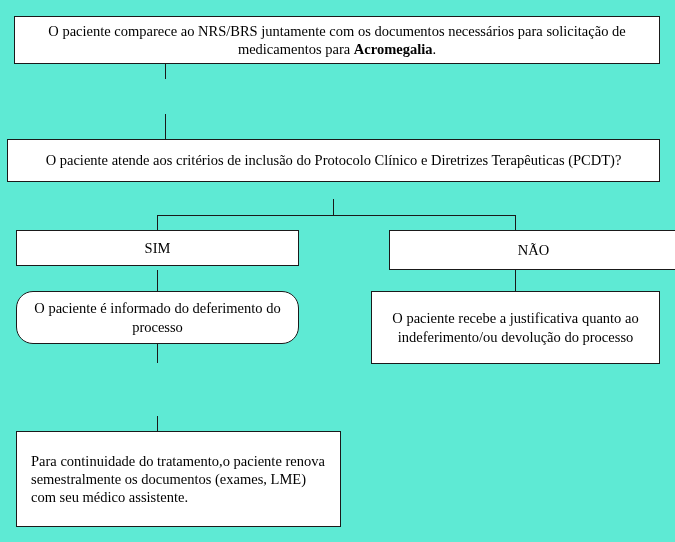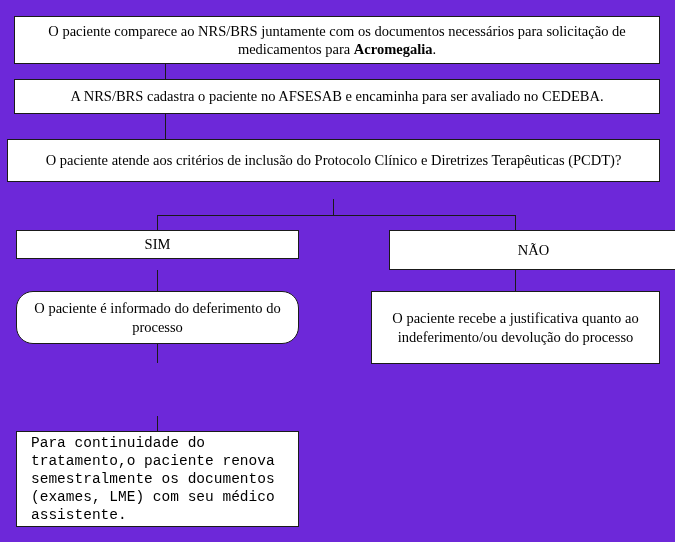--- a/index.html
+++ b/index.html
@@ -8,21 +8,21 @@
     background: #ffffff;
   }
   body {
     font-family: "Liberation Serif", serif;
     color: #000000;
   }
   #canvas {
     position: relative;
     width: 675px;
     height: 542px;
-    background: #6d28d9;
+    background: #5eead4;
     overflow: hidden;
   }
   .node {
     position: absolute;
     box-sizing: border-box;
     border: 1px solid #1a1a1a;
     background: #ffffff;
     display: flex;
     align-items: center;
     justify-content: center;
@@ -53,36 +53,33 @@
 <body>
 
 <div id="canvas">
 
   <div class="node" style="left:14px; top:16px; width:646px; height:48px;">
     <span class="txt"><span>O paciente comparece ao NRS/BRS juntamente com os documentos necessários para solicitação de medicamentos para </span><span class="bold">Acromegalia</span><span>.</span></span>
   </div>
 
   <div class="connector v-line" style="left:165px; top:64px; height:15px;"></div>
 
-  <div class="node" style="left:14px; top:79px; width:646px; height:35px;">
-    <span class="txt">A NRS/BRS cadastra o paciente no AFSESAB  e  encaminha para ser avaliado no CEDEBA.</span>
-  </div>
 
   <div class="connector v-line" style="left:165px; top:114px; height:25px;"></div>
 
   <div class="node" style="left:7px; top:139px; width:653px; height:43px;">
     <span class="txt">O paciente atende aos critérios de inclusão do Protocolo Clínico e Diretrizes Terapêuticas (PCDT)?</span>
   </div>
 
   <div class="connector v-line" style="left:333px; top:199px; height:16px;"></div>
   <div class="connector h-line" style="left:157px; top:215px; width:359px;"></div>
   <div class="connector v-line" style="left:157px; top:215px; height:15px;"></div>
   <div class="connector v-line" style="left:515px; top:215px; height:15px;"></div>
 
-  <div class="node" style="left:16px; top:230px; width:283px; height:29px;">
+  <div class="node" style="left:16px; top:230px; width:283px; height:36px;">
     <span class="txt">SIM</span>
   </div>
 
   <div class="node" style="left:389px; top:230px; width:289px; height:40px;">
     <span class="txt">NÃO</span>
   </div>
 
   <div class="connector v-line" style="left:157px; top:270px; height:21px;"></div>
 
   <div class="connector v-line" style="left:515px; top:270px; height:21px;"></div>
@@ -93,17 +90,17 @@
 
   <div class="node" style="left:371px; top:291px; width:289px; height:73px;">
     <span class="txt">O paciente recebe a justificativa quanto ao indeferimento/ou devolução do processo</span>
   </div>
 
   <div class="connector v-line" style="left:157px; top:344px; height:19px;"></div>
 
 
   <div class="connector v-line" style="left:157px; top:416px; height:15px;"></div>
 
-  <div class="node left-align" style="left:16px; top:431px; width:283px; height:96px; padding-left:14px; font-family:Liberation Mono, monospace;">
+  <div class="node left-align" style="left:16px; top:431px; width:325px; height:96px; padding-left:14px; ">
     <span class="txt">Para continuidade do tratamento,o paciente renova semestralmente os documentos (exames, LME) com seu médico assistente.</span>
   </div>
 
 </div>
 
 </body></html>

